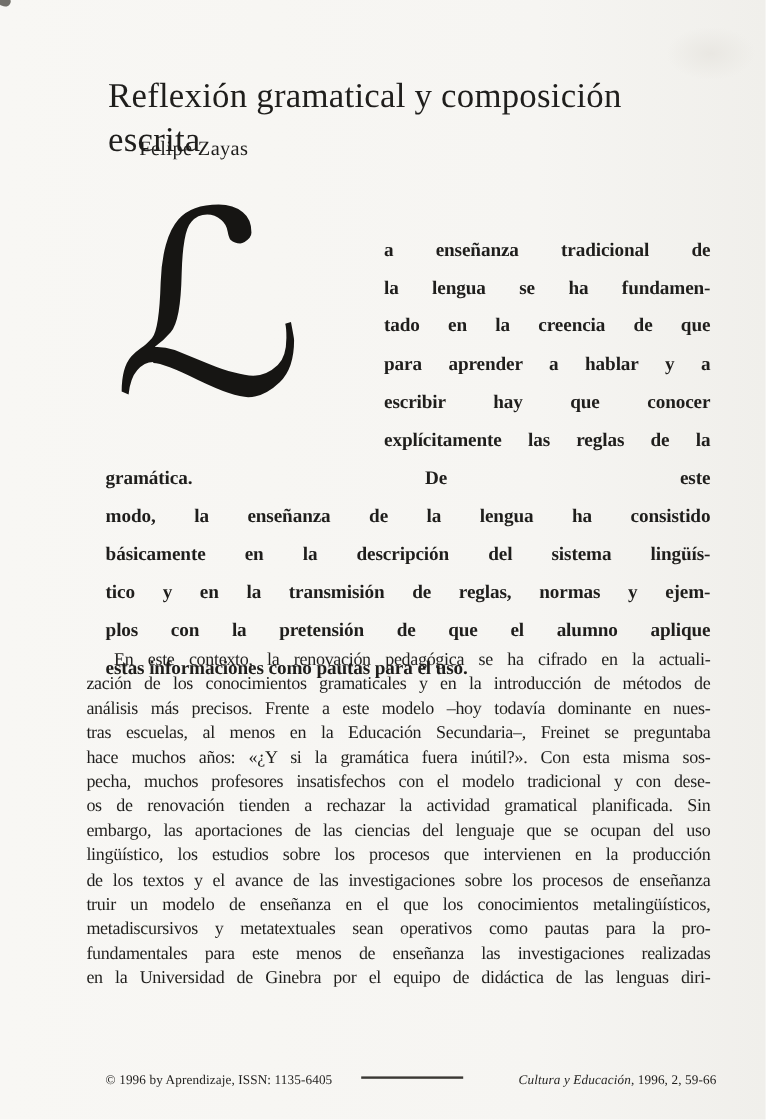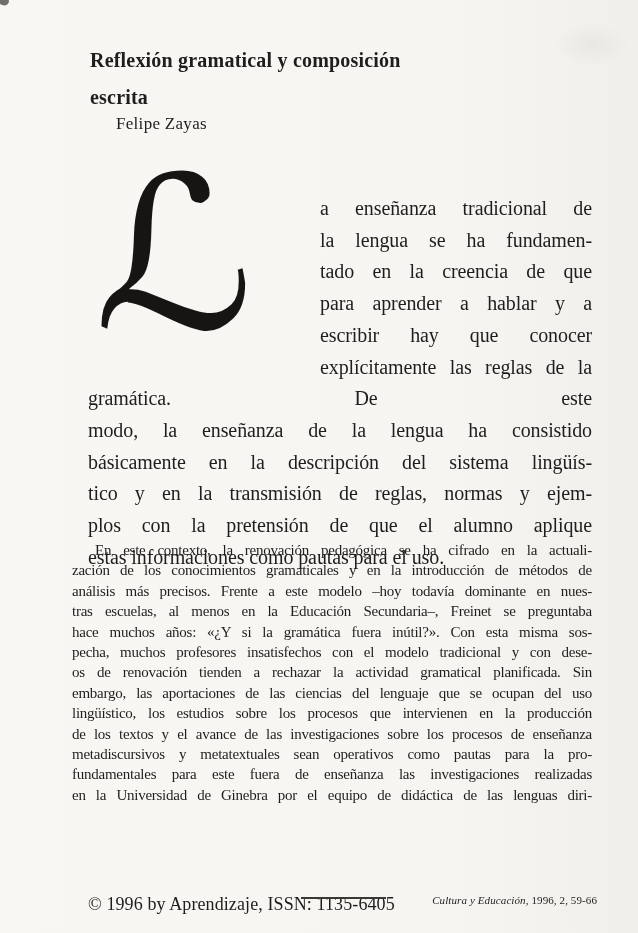--- a/index.html
+++ b/index.html
@@ -18,22 +18,22 @@
     position: absolute; left: -3px; top: -4px; width: 12px; height: 9px;
     background: #5a5852; border-radius: 45%;
     transform: rotate(24deg); opacity: .85;
   }
   .smudge {
     position: absolute; left: 555px; top: 22px; width: 75px; height: 45px;
     background: radial-gradient(ellipse at center, #e9e7e2 0%, rgba(233,231,226,0) 70%);
   }
 
   .title {
-    position: absolute; left: 90px; top: 29px; width: 500px;
-    font-size: 20px; font-weight: bold; line-height: 37px;
+    position: absolute; left: 90px; top: 43px; width: 500px;
+    font-size: 29px; font-weight: normal; line-height: 37px;
     letter-spacing: 0.2px;
   }
   .author {
     position: absolute; left: 92px; top: 114px;
     font-size: 17px; letter-spacing: 0.3px; margin-left: 24px;
   }
 
   .lead {
     position: absolute; left: 88px; top: 193px; width: 504px;
   }
@@ -41,40 +41,41 @@
     float: left; width: 232px; height: 159px; position: relative;
   }
   .dropcap {
     position: absolute; left: 6px; top: -44px;
     font-family: "DejaVu Serif", "DejaVu Sans", serif;
     font-size: 212px; line-height: 1; font-weight: normal;
     transform: scaleX(1.05); transform-origin: left top;
     color: #161513;
   }
   .lead .tline {
-    font-size: 20px; line-height: 31.7px;
+    font-size: 16px; line-height: 31.7px;
     text-align: justify; text-align-last: justify;
     letter-spacing: -0.1px;
     white-space: normal;
+    font-weight: bold;
   }
   .lead .tline:last-child { text-align-last: left; }
 
   .bodypar {
     position: absolute; left: 72px; top: 540px; width: 520px;
   }
   .bodypar .tline {
     font-size: 15px; line-height: 20.4px;
     text-align: justify; text-align-last: justify;
     letter-spacing: -0.25px; word-spacing: -0.5px;
   }
   .bodypar .tline:first-child { text-indent: 23px; }
 
   .footer-left {
     position: absolute; left: 88px; top: 894px;
-    font-size: 18px; letter-spacing: 0.1px;
+    font-size: 11px; letter-spacing: 0.1px;
   }
   .footer-rule {
     position: absolute; left: 301px; top: 897px; width: 85px; height: 2px;
     background: #3a3834;
   }
   .footer-right {
     position: absolute; right: 41px; top: 894px;
     font-size: 11px; letter-spacing: 0.1px; white-space: nowrap;
   }
   .footer-right .jname { font-style: italic; }
@@ -115,22 +116,23 @@
       <div class="tline">En este contexto, la renovación pedagógica se ha cifrado en la actuali-</div>
       <div class="tline">zación de los conocimientos gramaticales y en la introducción de métodos de</div>
       <div class="tline">análisis más precisos. Frente a este modelo –hoy todavía dominante en nues-</div>
       <div class="tline">tras escuelas, al menos en la Educación Secundaria–, Freinet se preguntaba</div>
       <div class="tline">hace muchos años: «¿Y si la gramática fuera inútil?». Con esta misma sos-</div>
       <div class="tline">pecha, muchos profesores insatisfechos con el modelo tradicional y con dese-</div>
       <div class="tline">os de renovación tienden a rechazar la actividad gramatical planificada. Sin</div>
       <div class="tline">embargo, las aportaciones de las ciencias del lenguaje que se ocupan del uso</div>
       <div class="tline">lingüístico, los estudios sobre los procesos que intervienen en la producción</div>
       <div class="tline">de los textos y el avance de las investigaciones sobre los procesos de enseñanza</div>
+      <div class="tline">truir un modelo de enseñanza en el que los conocimientos metalingüísticos,</div>
       <div class="tline">metadiscursivos y metatextuales sean operativos como pautas para la pro-</div>
-      <div class="tline">fundamentales para este fuera de enseñanza las investigaciones realizadas</div>
+      <div class="tline">fundamentales para este menos de enseñanza las investigaciones realizadas</div>
       <div class="tline">en la Universidad de Ginebra por el equipo de didáctica de las lenguas diri-</div>
     </div>
 
   <div class="footer-left">© 1996 by Aprendizaje, ISSN: 1135-6405</div>
   <div class="footer-rule"></div>
   <div class="footer-right">
     <span class="jname">Cultura y Educación</span><span>, 1996, 2, 59-66</span>
   </div>
 
 </div>

